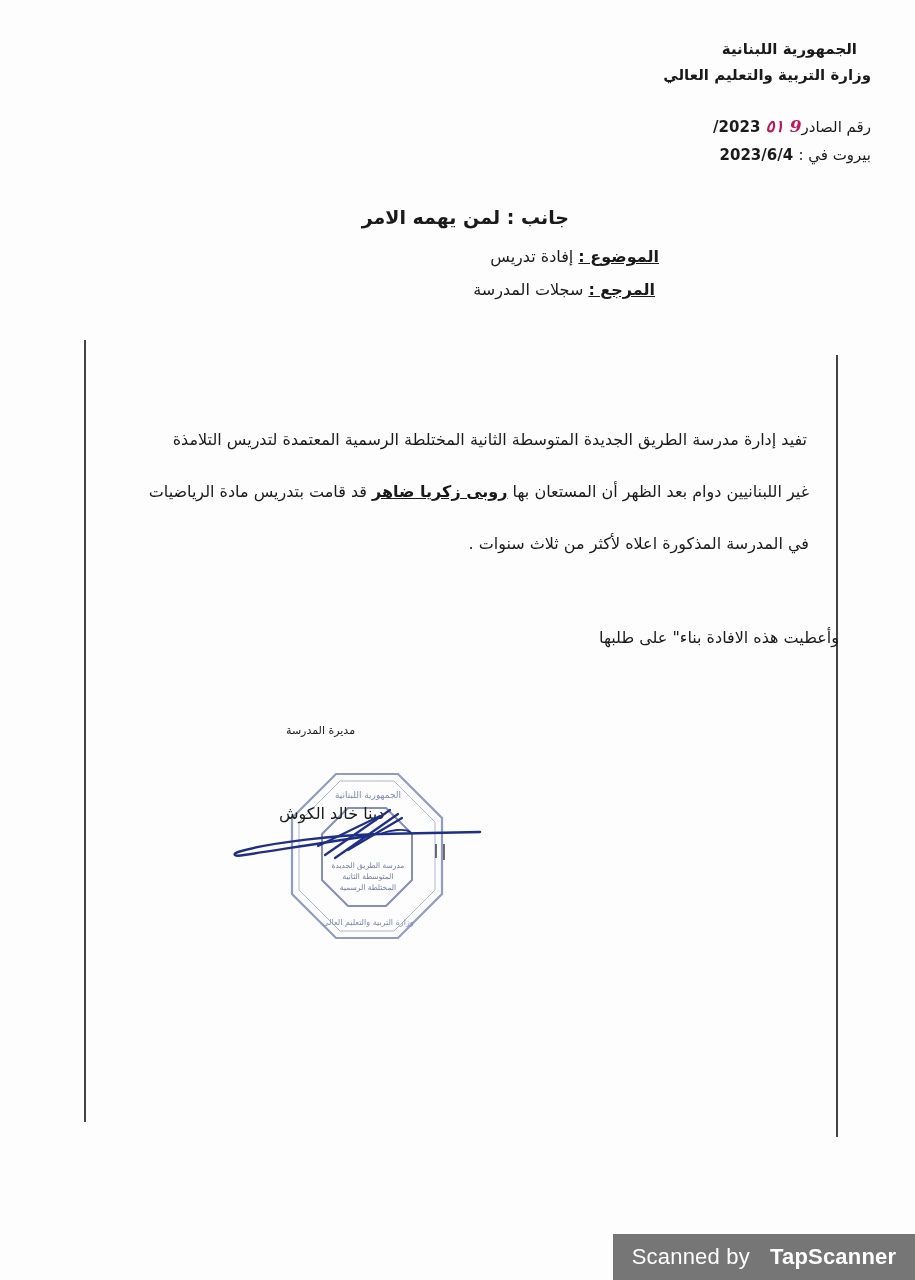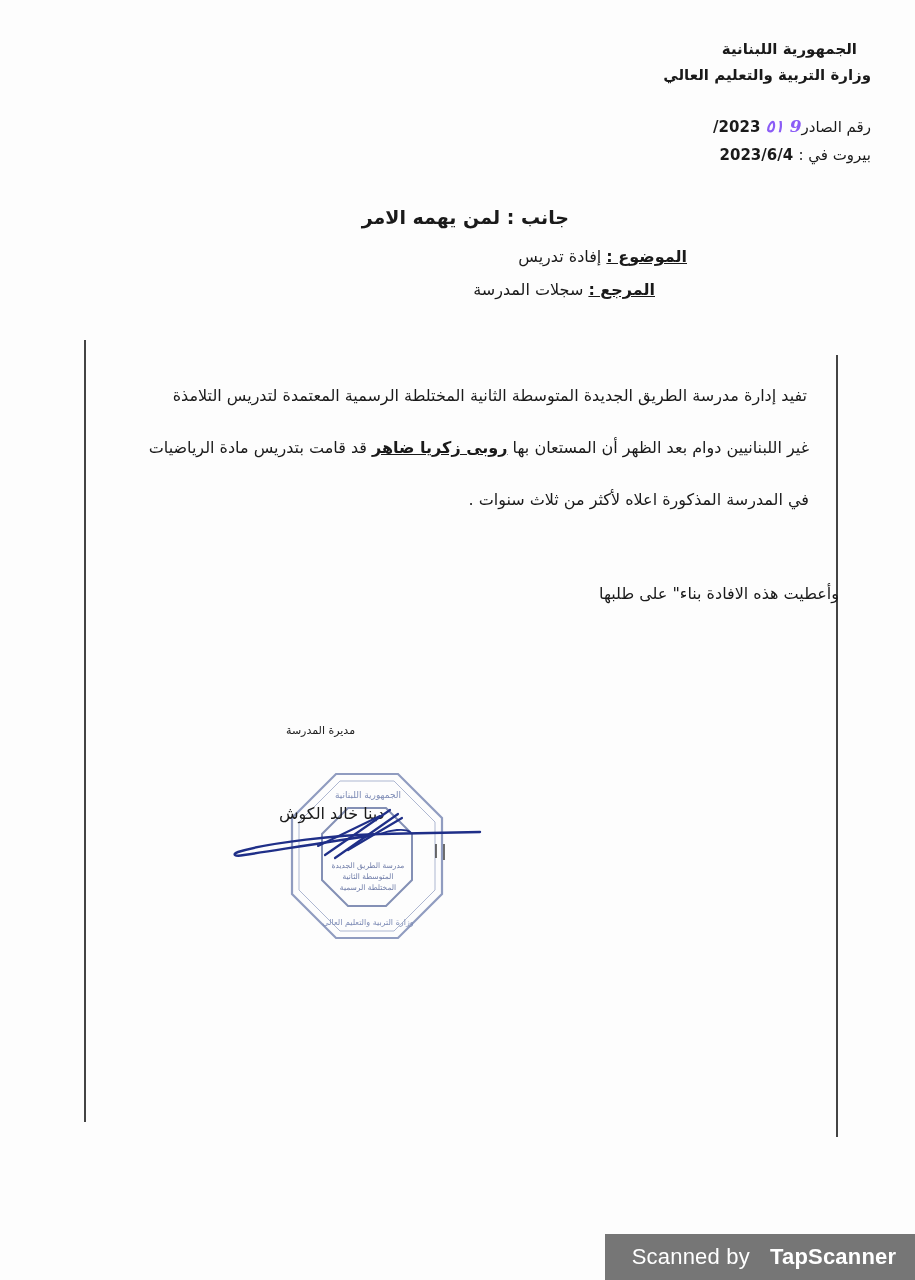--- a/index.html
+++ b/index.html
@@ -9,38 +9,38 @@
     font-family: "DejaVu Sans", sans-serif;
   }
   .abs { position: absolute; }
   .rtl { direction: rtl; unicode-bidi: embed; white-space: nowrap; }
   .hdr { font-weight: bold; font-size: 15px; right: 44px; text-align: right; }
   .hdr1 { top: 40px; right: 58px; }
   .hdr2 { top: 66px; }
   .ref { font-size: 15px; right: 44px; top: 116px; font-weight: bold; }
   .ref2 { top: 146px; }
   .ref .lbl { font-weight: normal; }
-  .hand { color: #8b5cf6; font-family: "DejaVu Serif", serif; font-style: italic; font-size: 17px; }
+  .hand { color: #be185d; font-family: "DejaVu Serif", serif; font-style: italic; font-size: 17px; }
   .to { font-weight: bold; font-size: 19px; top: 206px; right: 346px; margin-left: 26px; }
-  .subj { font-size: 16px; top: 247px; right: 228px; }
+  .subj { font-size: 16px; top: 247px; right: 256px; }
   .subj2 { top: 280px; right: 260px; }
   .u { text-decoration: underline; font-weight: bold; }
   .vline { position: absolute; width: 1.5px; background: #444; }
-  .body-line { font-size: 16px; right: 106px; }
+  .body-line { font-size: 16px; right: 106px; margin-top: 44px; }
   .l1 { top: 386px; right: 108px; }
   .l2 { top: 438px; }
   .l3 { top: 490px; }
   .l4 { top: 584px; }
   .name { font-weight: bold; text-decoration: underline; }
   .sig-title { font-size: 11px; top: 724px; left: 286px; }
   .sig-name { font-size: 16px; top: 773px; left: 279px; margin-top: 31px; }
   .watermark {
     position: absolute; right: 0; bottom: 0; width: 302px; height: 46px;
     background: #767676; color: #fff; display: flex; align-items: center; justify-content: center;
-    font-family: "Liberation Sans", sans-serif; font-size: 22px; letter-spacing: 0.2px; padding-left: 8px;
+    font-family: "Liberation Sans", sans-serif; font-size: 22px; letter-spacing: 0.2px;
   }
   .watermark b { margin-left: 20px; }
 </style>
 </head>
 <body>
 
 <div class="abs rtl hdr hdr1">الجمهورية اللبنانية</div>
 <div class="abs rtl hdr hdr2">وزارة التربية والتعليم العالي</div>
 
 <div class="abs rtl ref">

